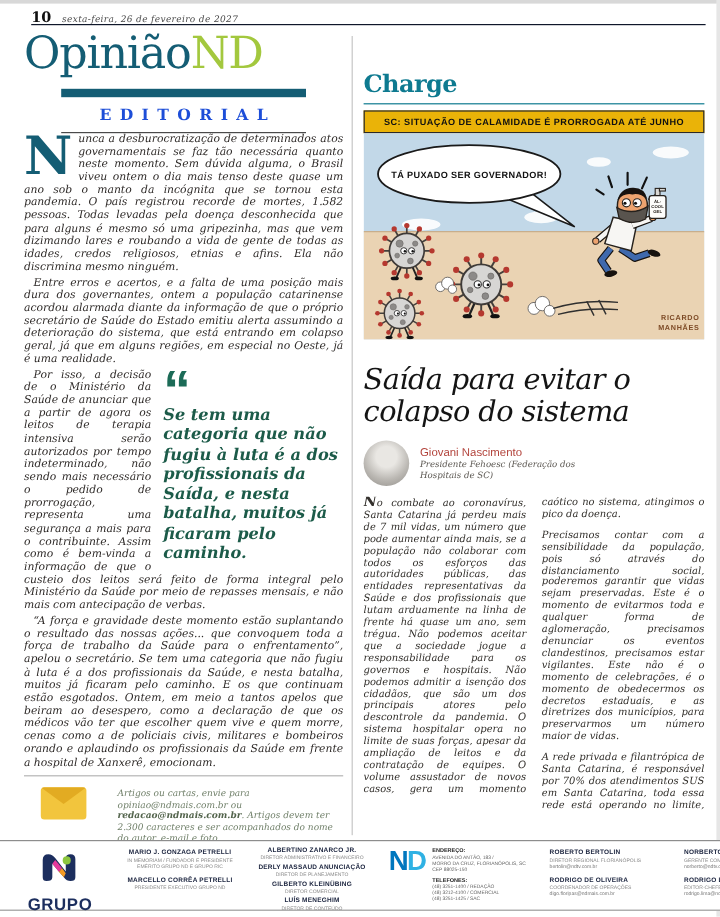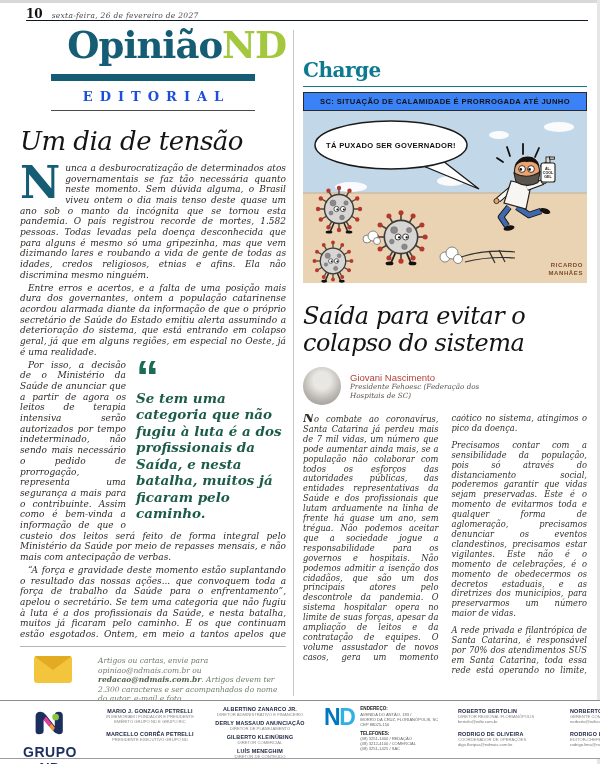--- a/index.html
+++ b/index.html
@@ -7,21 +7,21 @@
        font-family:"DejaVu Serif",serif;-webkit-font-smoothing:antialiased;}
   .topstrip{position:absolute;top:0;left:0;right:0;height:3px;background:#d8d8d8;}
   .rightedge{position:absolute;top:0;right:0;width:3px;height:100%;background:#e6e6e6;}
   .topbar{position:absolute;top:7px;left:26px;right:12px;height:13px;border-bottom:1px solid #0f172a;
           display:flex;align-items:baseline;gap:9px;}
   .pagenum{font-weight:800;font-size:12px;color:#111;}
   .pagedate{font-style:italic;font-size:7.5px;color:#4a4a4a;letter-spacing:.3px;}
 
   
   .leftcol{position:absolute;left:20px;top:26px;width:266px;height:614px;overflow:hidden;}
-  .brand{font-weight:700;font-size:37px;line-height:1.05;letter-spacing:-1px;text-align:right;}
+  .brand{font-weight:400;font-size:37px;line-height:1.05;letter-spacing:-1px;}
   .brand .op{color:#145d74;}
   .brand .nd{color:#a3c83e;}
   .ed-bar{width:204px;height:7px;background:#145d74;margin:9px auto 0;}
   .ed-label{text-align:center;font-weight:600;font-size:13px;letter-spacing:7px;padding-left:7px;
             margin:8px 0 6px;color:#1d4ed8;}
   .ed-rule{width:204px;border-bottom:1.5px solid #4a4a4a;margin:0 auto;}
   .ed-title{font-style:italic;font-weight:400;font-size:26px;letter-spacing:-.5px;color:#141414;margin:15px 0 7px;}
   .ed-body{font-style:italic;font-size:9px;line-height:10.7px;color:#2e2a28;text-align:justify;}
   .ed-body p{margin:0 0 2px;text-indent:8px;}
   .ed-body p.first{text-indent:0;}
@@ -38,21 +38,21 @@
            border-right:19px solid transparent;border-top:14px solid #e2ab22;}
   .contact-text{font-style:italic;font-size:7.5px;line-height:9.6px;color:#6f7f68;}
   .contact-text b{color:#53644c;}
 
   .vdivider{position:absolute;left:293px;top:30px;width:1px;height:666px;background:#c6c6c6;}
 
   
   .rightcol{position:absolute;left:303px;top:26px;width:284px;margin-top:32px;}
   .charge-title{font-weight:800;font-size:20px;letter-spacing:-.5px;color:#0e7a90;margin:0 0 4px;}
   .charge-rule{border-bottom:1.5px solid #0e7a90;margin-bottom:5px;}
-  .banner{background:#3b82f6;border:1px solid #2a2a2a;text-align:center;padding:4px 2px;
+  .banner{background:#eab308;border:1px solid #2a2a2a;text-align:center;padding:4px 2px;
           font-family:"Liberation Sans",sans-serif;font-weight:700;font-size:7.6px;letter-spacing:.4px;color:#111;}
   svg.cartoon{display:block;}
   .art-title{font-style:italic;font-weight:400;font-size:24px;line-height:27px;letter-spacing:-.5px;
              color:#141414;margin:20px 0 10px;}
   .author{display:flex;gap:9px;align-items:center;margin-bottom:9px;}
   .avatar{width:38px;height:38px;border-radius:50%;flex:none;
           background:radial-gradient(circle at 50% 36%, #e9e7e3 0 28%, #bab7b2 62%, #8e8b86);}
   .author-name{font-family:"Liberation Sans",sans-serif;font-weight:400;font-size:9.5px;color:#b2423a;}
   .author-role{font-style:italic;font-size:7.2px;line-height:8.6px;color:#5a5650;width:130px;}
   .art-body{column-count:2;column-gap:13px;height:268px;overflow:hidden;
@@ -96,21 +96,20 @@
   <span class="pagedate">sexta-feira, 26 de fevereiro de 2027</span>
 </div>
 
 <div class="leftcol">
   <div class="brand">
     <span class="op">Opinião</span><span class="nd">ND</span>
   </div>
   <div class="ed-bar"></div>
   <div class="ed-label">EDITORIAL</div>
   <div class="ed-rule"></div>
-  <div class="ed-title">Um dia de tensão</div>
   <div class="ed-body">
     <p class="first"><span class="dropcap">N</span><span>unca a desburocratização de determinados atos governamentais se faz tão necessária quanto neste momento. Sem dúvida alguma, o Brasil viveu ontem o dia mais tenso deste quase um ano sob o manto da incógnita que se tornou esta pandemia. O país registrou recorde de mortes, 1.582 pessoas. Todas levadas pela doença desconhecida que para alguns é mesmo só uma gripezinha, mas que vem dizimando lares e roubando a vida de gente de todas as idades, credos religiosos, etnias e afins. Ela não discrimina mesmo ninguém.</span></p>
     <p>Entre erros e acertos, e a falta de uma posição mais dura dos governantes, ontem a população catarinense acordou alarmada diante da informação de que o próprio secretário de Saúde do Estado emitiu alerta assumindo a deterioração do sistema, que está entrando em colapso geral, já que em alguns regiões, em especial no Oeste, já é uma realidade.</p>
     <div class="pullquote">
       <div class="pq-mark">“</div>
       <div class="pq-text">Se tem uma categoria que não fugiu à luta é a dos profissionais da Saída, e nesta batalha, muitos já ficaram pelo caminho.</div>
     </div>
     <p>Por isso, a decisão de o Ministério da Saúde de anunciar que a partir de agora os leitos de terapia intensiva serão autorizados por tempo indeterminado, não sendo mais necessário o pedido de prorrogação, representa uma segurança a mais para o contribuinte. Assim como é bem-vinda a informação de que o custeio dos leitos será feito de forma integral pelo Ministério da Saúde por meio de repasses mensais, e não mais com antecipação de verbas.</p>
     <p>“A força e gravidade deste momento estão suplantando o resultado das nossas ações... que convoquem toda a força de trabalho da Saúde para o enfrentamento”, apelou o secretário. Se tem uma categoria que não fugiu à luta é a dos profissionais da Saúde, e nesta batalha, muitos já ficaram pelo caminho. E os que continuam estão esgotados. Ontem, em meio a tantos apelos que beiram ao desespero, como a declaração de que os médicos vão ter que escolher quem vive e quem morre, cenas como a de policiais civis, militares e bombeiros orando e aplaudindo os profissionais da Saúde em frente a hospital de Xanxerê, emocionam.</p>
 

